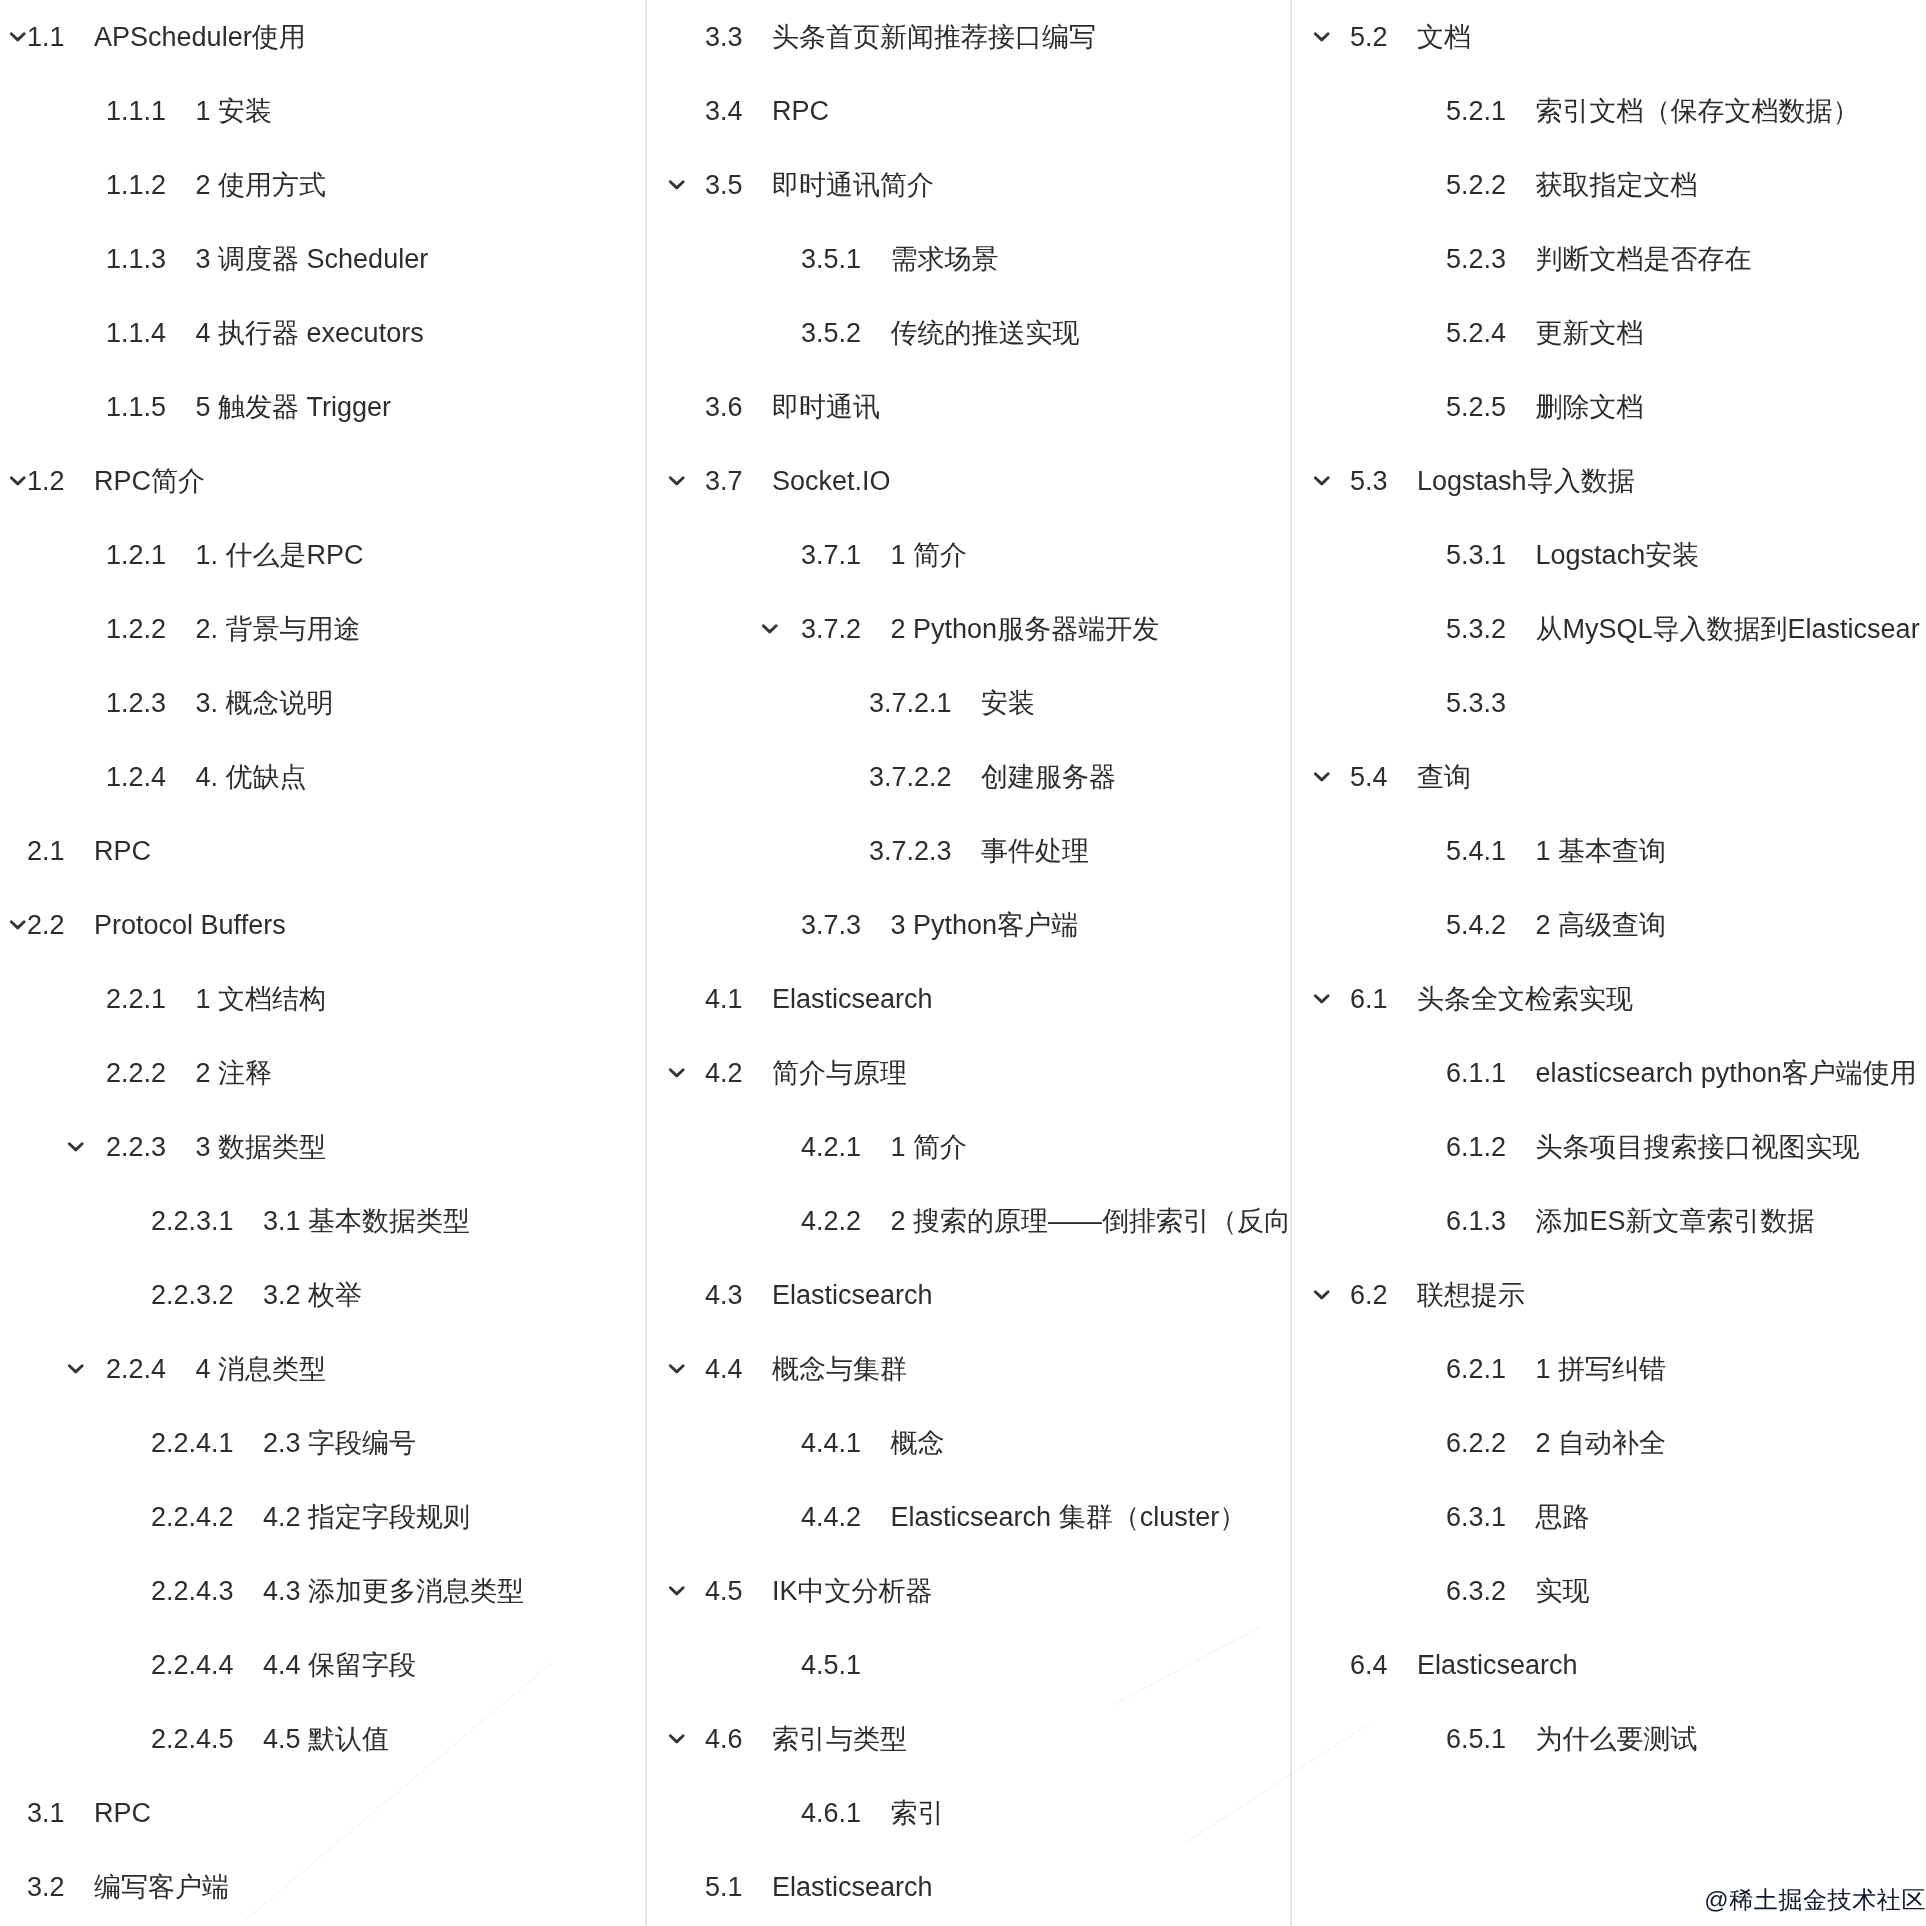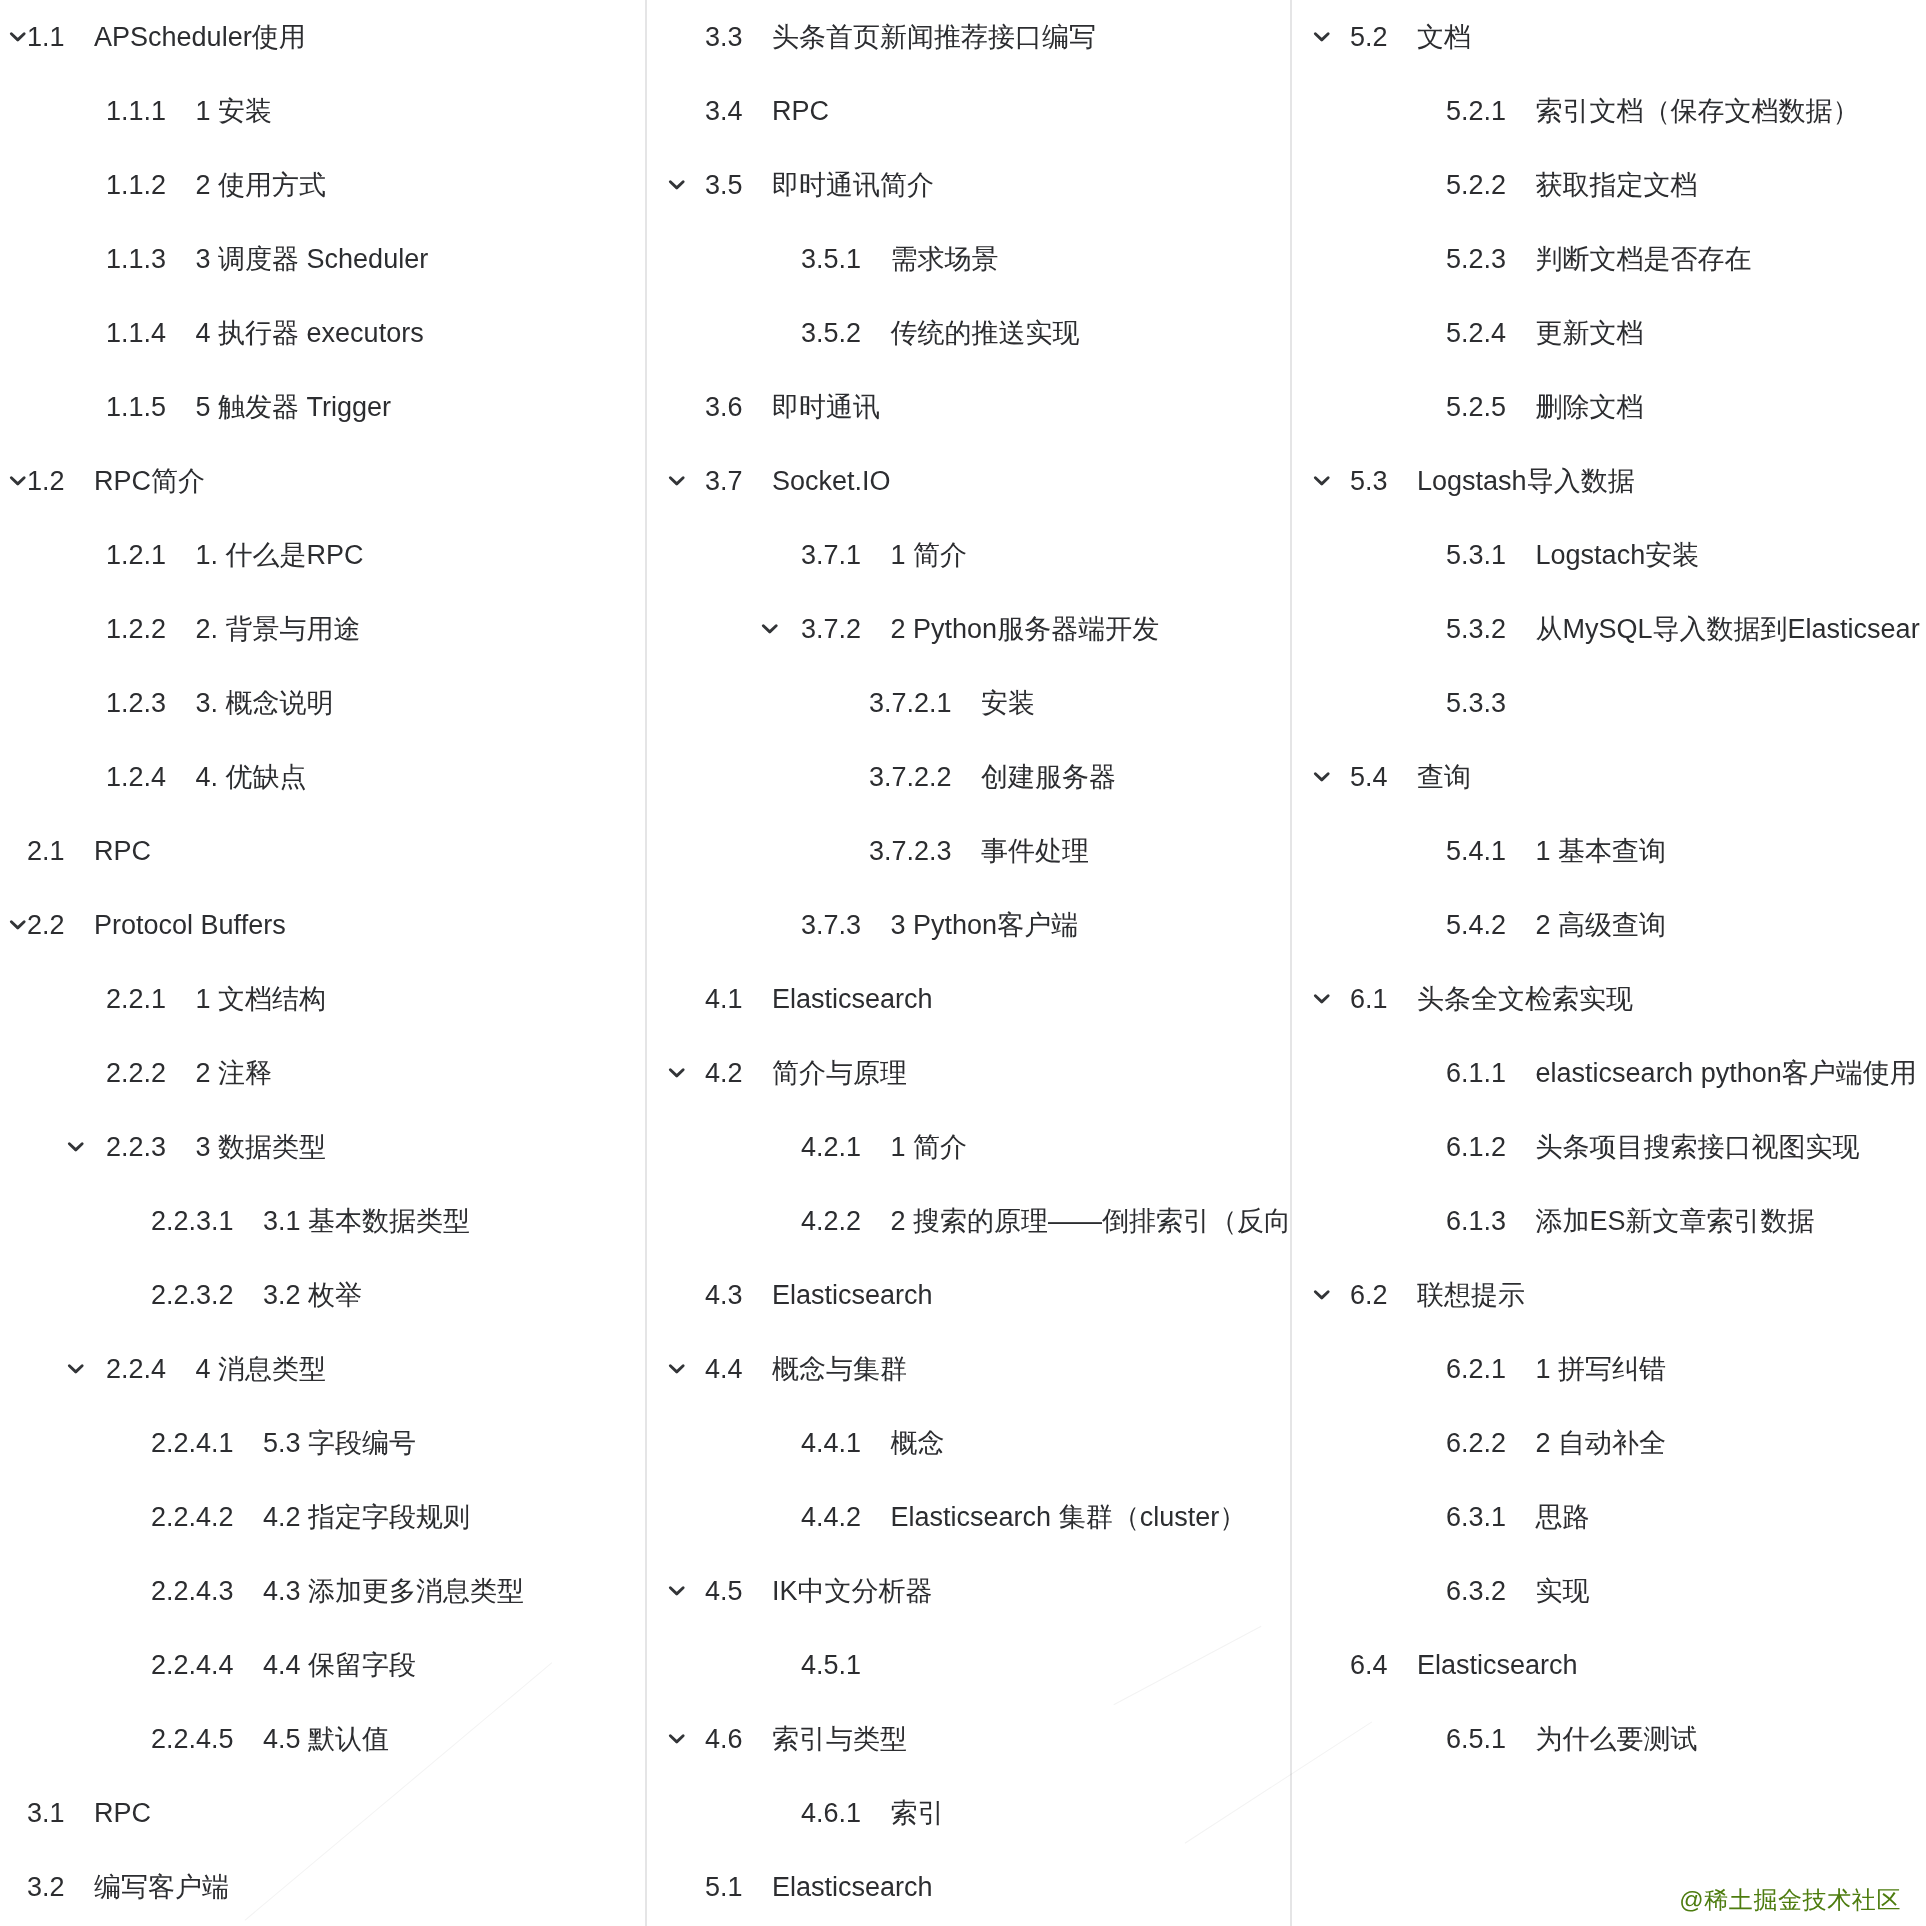--- a/index.html
+++ b/index.html
@@ -44,22 +44,22 @@
   #col-0 .lvl1 .num{margin-left:61px;}   #col-0 .lvl1 .chev{left:37px;}
   #col-0 .lvl2 .num{margin-left:140px;}  #col-0 .lvl2 .chev{left:95px;}
   #col-0 .lvl3 .num{margin-left:185px;}
   .colB .lvl1 .num{margin-left:58px;text-align:center;}    .colB .lvl1 .chev{left:15.4px;}
   .colB .lvl2 .num{margin-left:154px;}   .colB .lvl2 .chev{left:108px;}
   .colB .lvl3 .num{margin-left:222px;}
   .scratch{
     position:absolute;height:1.3px;background:rgba(0,0,0,0.05);
   }
   #watermark{
-    position:absolute;right:25px;bottom:10.3px;
-    font-size:24px;color:#4d7c0f;letter-spacing:0.6px;margin-top:15px;
+    position:absolute;right:0;bottom:10.3px;
+    font-size:24px;color:#0f172a;letter-spacing:0.6px;margin-top:15px;
   }
 </style>
 </head>
 <body>
 
 <div class="col" id="col-0">
     <div class="row lvl1">
     <span class="chev">
       <svg width="29.5" height="29.5" viewBox="0 0 46 46">
         <path d="M13 18 L23 27.5 L33 18" fill="none" stroke="#333538" stroke-width="4.5" stroke-linecap="round" stroke-linejoin="round"></path>
@@ -170,21 +170,21 @@
       <svg width="29.5" height="29.5" viewBox="0 0 46 46">
         <path d="M13 18 L23 27.5 L33 18" fill="none" stroke="#333538" stroke-width="4.5" stroke-linecap="round" stroke-linejoin="round"></path>
       </svg>
     </span>
     <span class="num">2.2.4</span>
     <span class="title">4 消息类型</span>
   </div>
     <div class="row lvl3">
 
     <span class="num">2.2.4.1</span>
-    <span class="title">5.3 字段编号</span>
+    <span class="title">2.3 字段编号</span>
   </div>
     <div class="row lvl3">
 
     <span class="num">2.2.4.2</span>
     <span class="title">4.2 指定字段规则</span>
   </div>
     <div class="row lvl3">
 
     <span class="num">2.2.4.3</span>
     <span class="title">4.3 添加更多消息类型</span>

